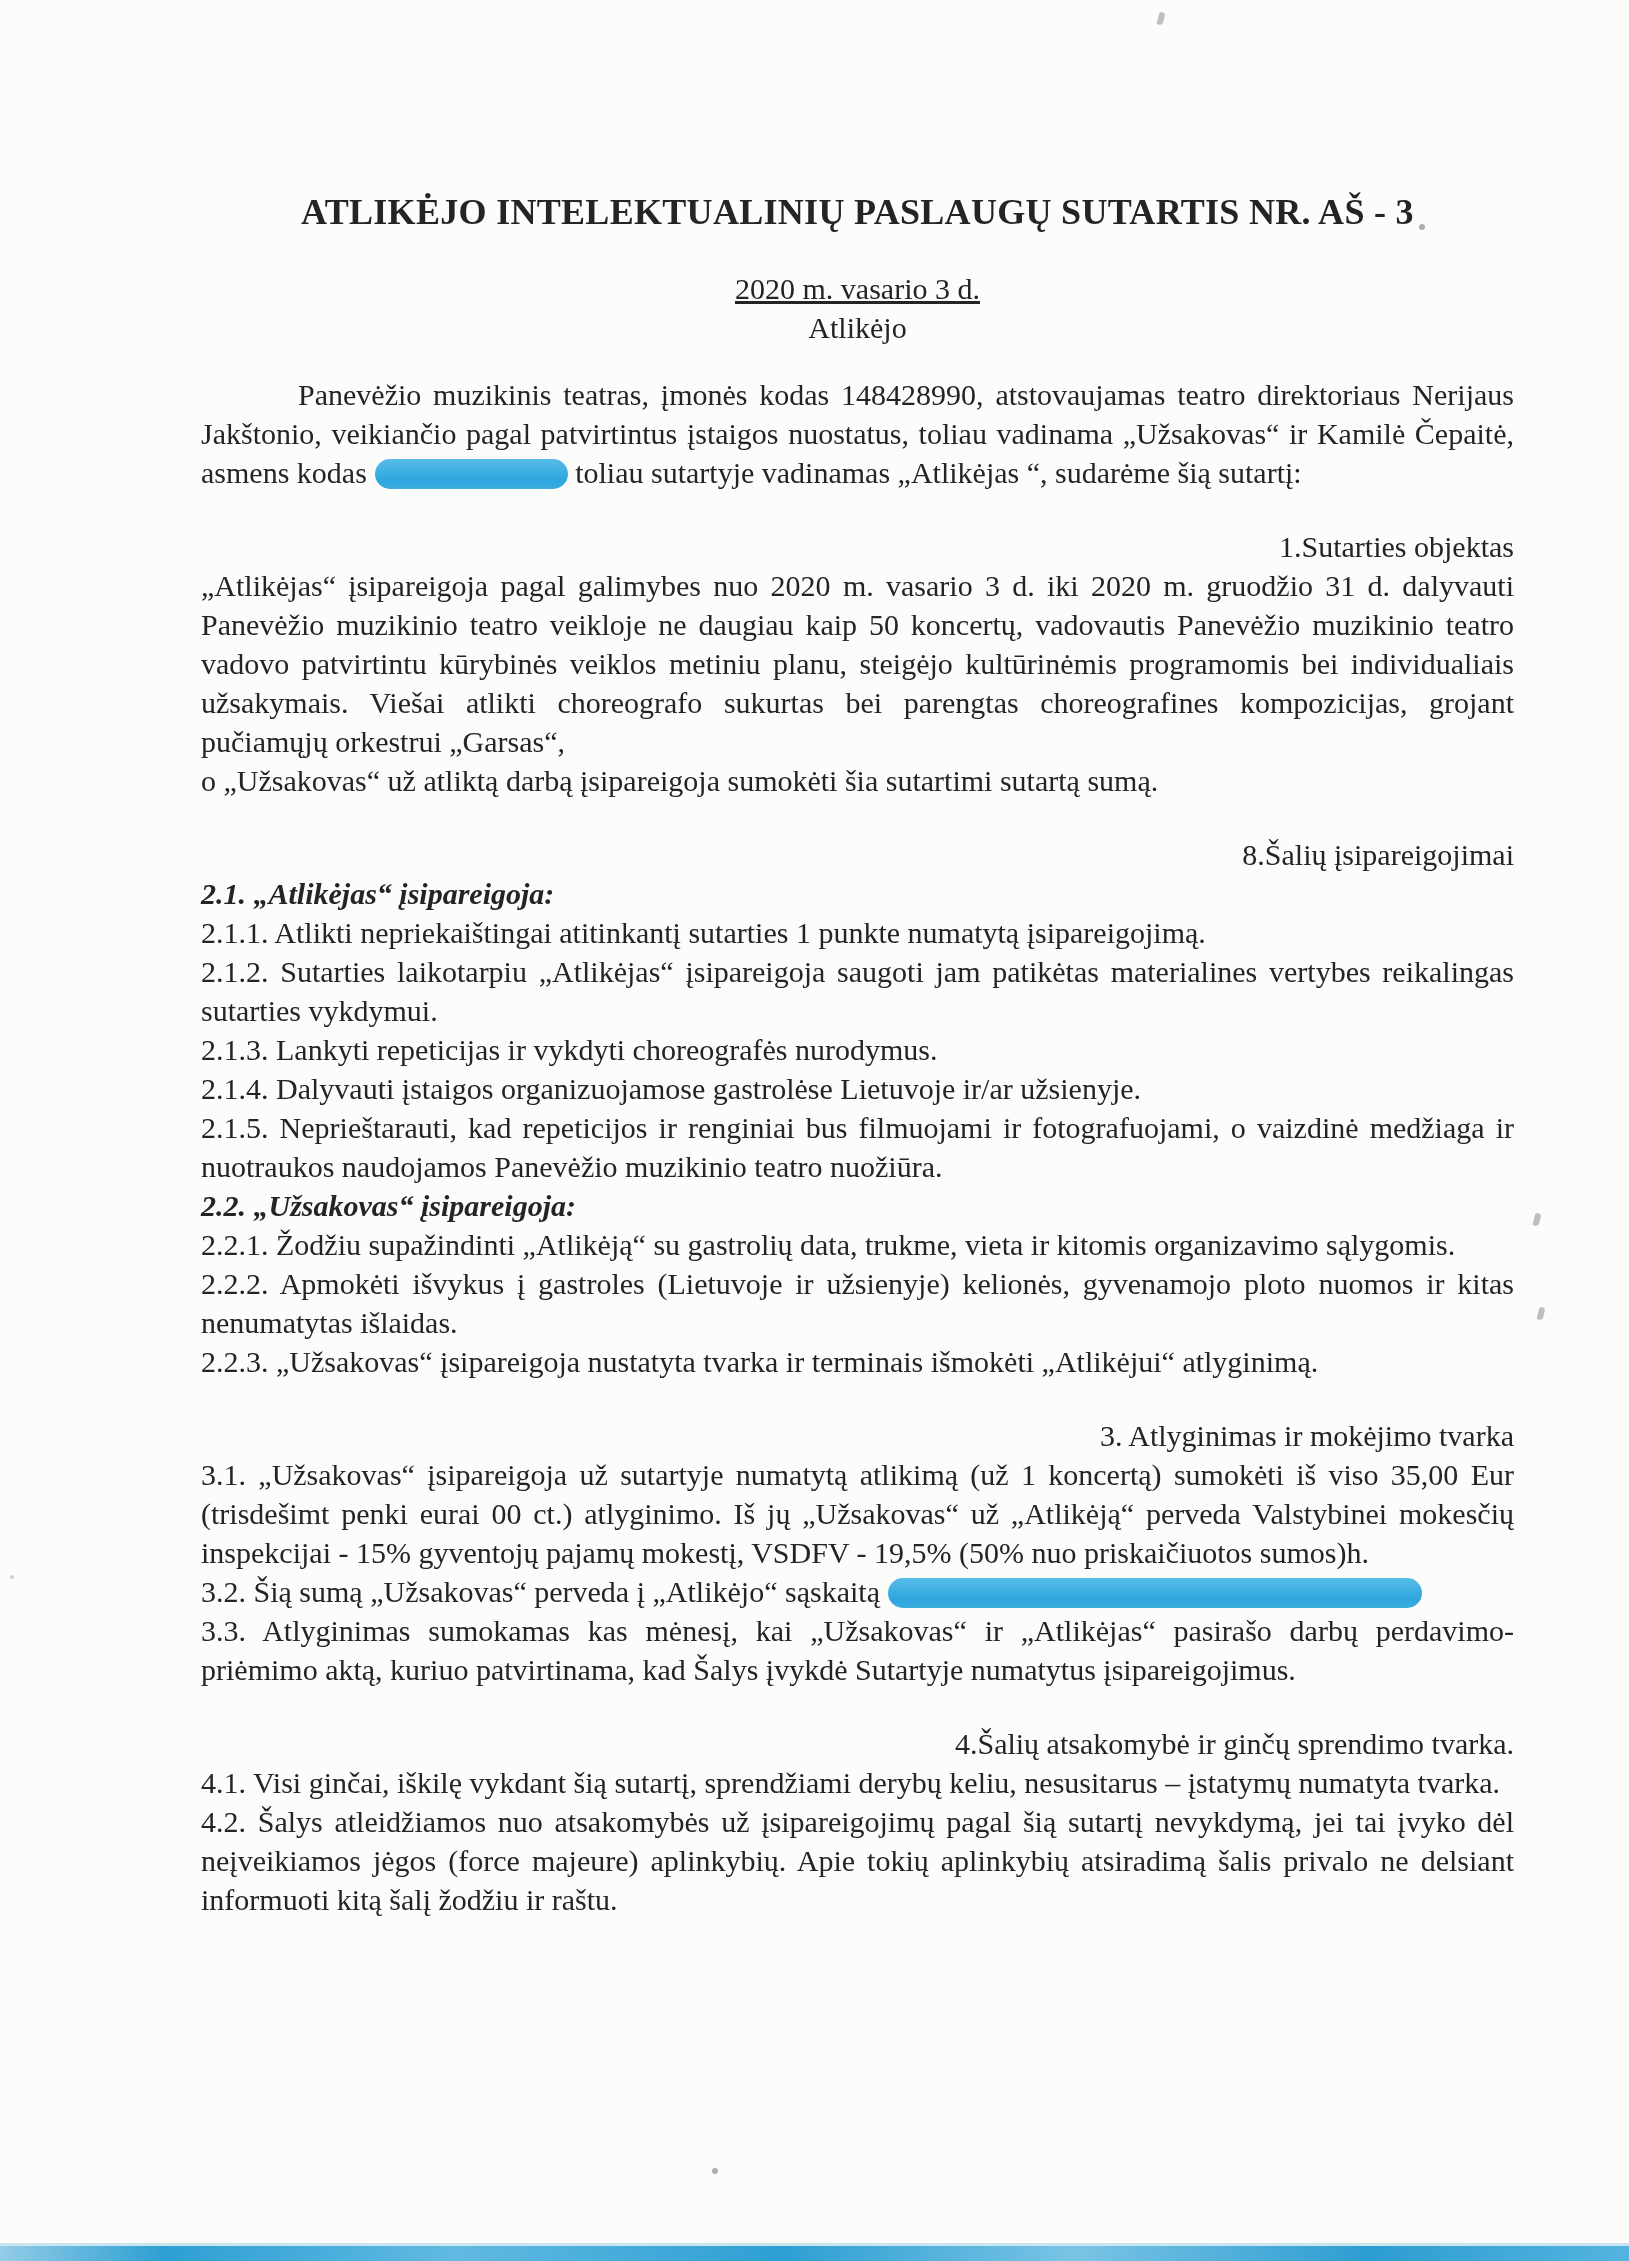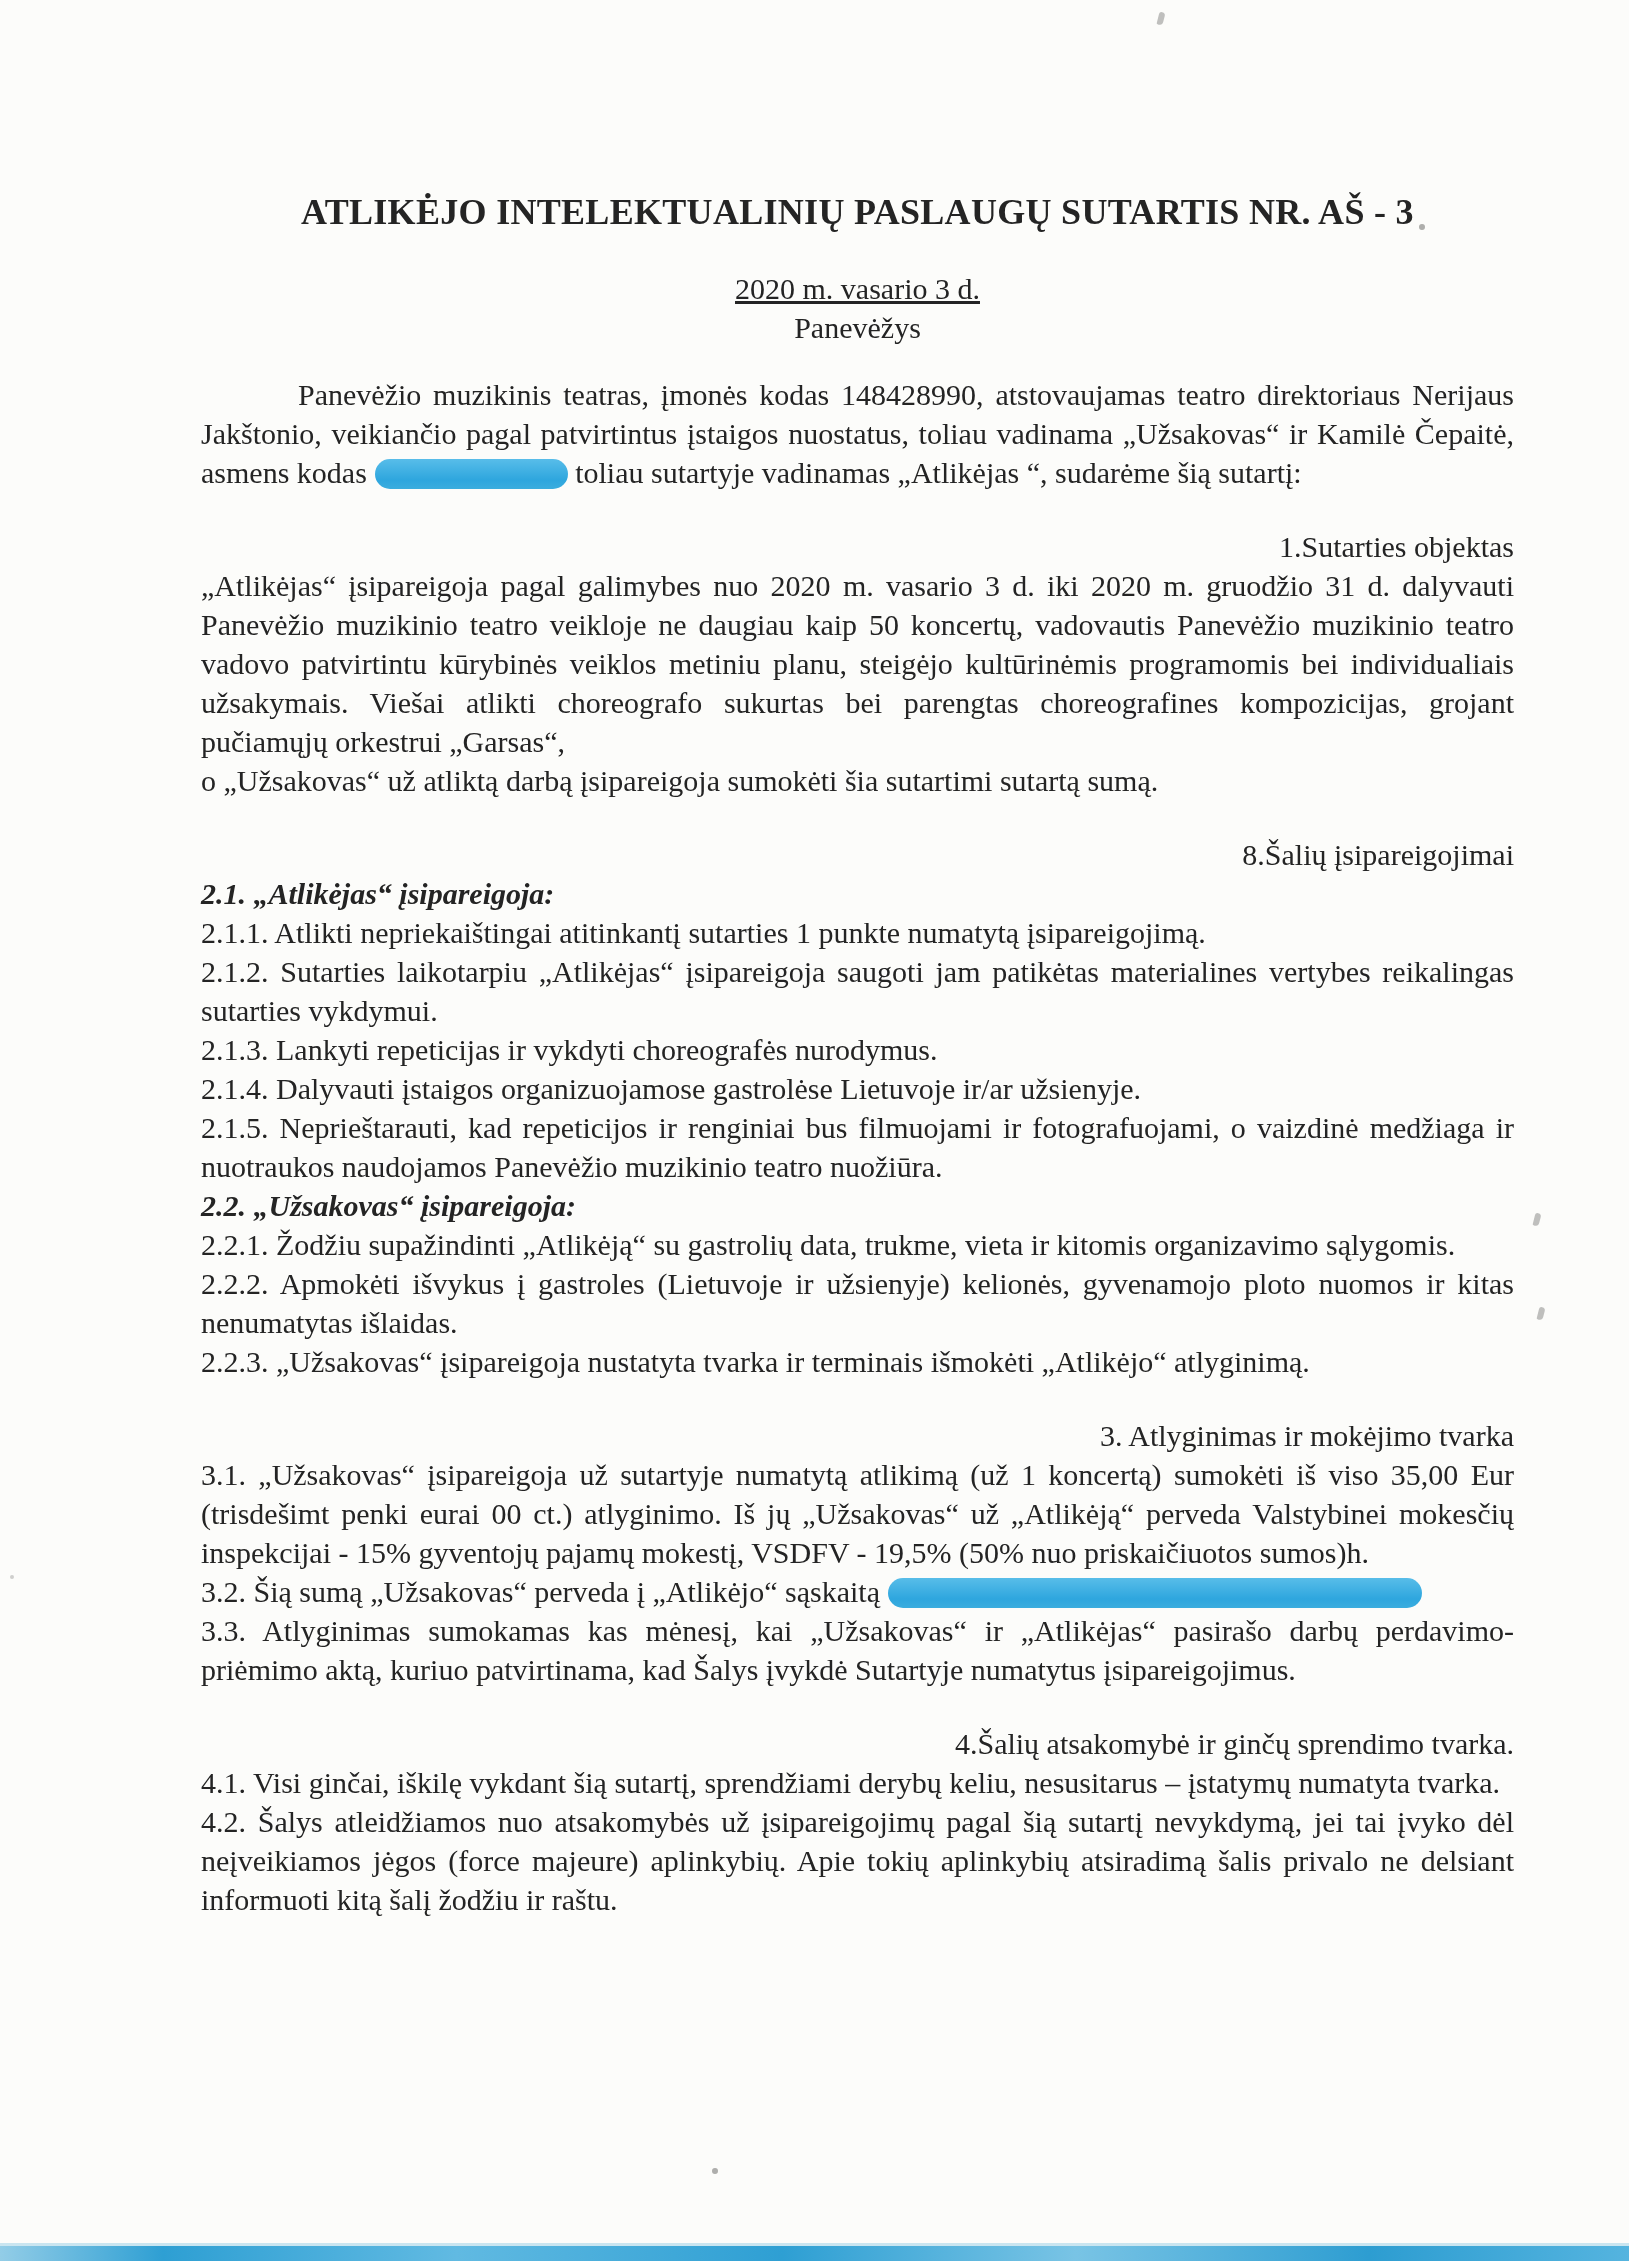--- a/index.html
+++ b/index.html
@@ -98,39 +98,39 @@
   }
 </style>
 </head>
 <body>
 
 <div class="page">
 
   <h1 class="title">ATLIKĖJO INTELEKTUALINIŲ PASLAUGŲ SUTARTIS NR. AŠ - 3</h1>
 
   <p class="centerline date-line">2020 m. vasario 3 d.</p>
-  <p class="centerline city-line">Panevėžys</p>
+  <p class="centerline city-line">Atlikėjo</p>
 
   <p class="para intro-para"><span>Panevėžio muzikinis teatras, įmonės kodas 148428990, atstovaujamas teatro direktoriaus Nerijaus Jakštonio, veikiančio pagal patvirtintus įstaigos nuostatus, toliau vadinama „Užsakovas“ ir Kamilė Čepaitė, asmens kodas</span><span class="redaction redaction-code"></span><span>toliau sutartyje vadinamas „Atlikėjas “, sudarėme šią sutartį:</span></p>
 
   <p class="section-heading">1.Sutarties objektas</p>
   <p class="para">„Atlikėjas“ įsipareigoja pagal galimybes nuo 2020 m. vasario 3 d. iki 2020 m. gruodžio 31 d. dalyvauti Panevėžio muzikinio teatro veikloje ne daugiau kaip 50 koncertų, vadovautis Panevėžio muzikinio teatro vadovo patvirtintu kūrybinės veiklos metiniu planu, steigėjo kultūrinėmis programomis bei individualiais užsakymais. Viešai atlikti choreografo sukurtas bei parengtas choreografines kompozicijas, grojant pučiamųjų orkestrui „Garsas“,</p>
   <p class="para">o „Užsakovas“ už atliktą darbą įsipareigoja sumokėti šia sutartimi sutartą sumą.</p>
 
   <p class="section-heading">8.Šalių įsipareigojimai</p>
   <p class="para bold-line">2.1. „Atlikėjas“ įsipareigoja:</p>
   <p class="para">2.1.1. Atlikti nepriekaištingai atitinkantį sutarties 1 punkte numatytą įsipareigojimą.</p>
   <p class="para">2.1.2. Sutarties laikotarpiu „Atlikėjas“ įsipareigoja saugoti jam patikėtas materialines vertybes reikalingas sutarties vykdymui.</p>
   <p class="para">2.1.3. Lankyti repeticijas ir vykdyti choreografės nurodymus.</p>
   <p class="para">2.1.4. Dalyvauti įstaigos organizuojamose gastrolėse Lietuvoje ir/ar užsienyje.</p>
   <p class="para">2.1.5. Neprieštarauti, kad repeticijos ir renginiai bus filmuojami ir fotografuojami, o vaizdinė medžiaga ir nuotraukos naudojamos Panevėžio muzikinio teatro nuožiūra.</p>
   <p class="para bold-line">2.2. „Užsakovas“ įsipareigoja:</p>
   <p class="para">2.2.1. Žodžiu supažindinti „Atlikėją“ su gastrolių data, trukme, vieta ir kitomis organizavimo sąlygomis.</p>
   <p class="para">2.2.2. Apmokėti išvykus į gastroles (Lietuvoje ir užsienyje) kelionės, gyvenamojo ploto nuomos ir kitas nenumatytas išlaidas.</p>
-  <p class="para">2.2.3. „Užsakovas“ įsipareigoja nustatyta tvarka ir terminais išmokėti „Atlikėjo“ atlyginimą.</p>
+  <p class="para">2.2.3. „Užsakovas“ įsipareigoja nustatyta tvarka ir terminais išmokėti „Atlikėjui“ atlyginimą.</p>
 
   <p class="section-heading">3. Atlyginimas ir mokėjimo tvarka</p>
   <p class="para">3.1. „Užsakovas“ įsipareigoja už sutartyje numatytą atlikimą (už 1 koncertą) sumokėti iš viso 35,00 Eur (trisdešimt penki eurai 00 ct.) atlyginimo. Iš jų „Užsakovas“ už „Atlikėją“ perveda Valstybinei mokesčių inspekcijai - 15% gyventojų pajamų mokestį, VSDFV - 19,5% (50% nuo priskaičiuotos sumos)h.</p>
   <p class="para"><span>3.2. Šią sumą „Užsakovas“ perveda į „Atlikėjo“ sąskaitą</span><span class="redaction redaction-account"></span></p>
   <p class="para">3.3. Atlyginimas sumokamas kas mėnesį, kai „Užsakovas“ ir „Atlikėjas“ pasirašo darbų perdavimo-priėmimo aktą, kuriuo patvirtinama, kad Šalys įvykdė Sutartyje numatytus įsipareigojimus.</p>
 
   <p class="section-heading">4.Šalių atsakomybė ir ginčų sprendimo tvarka.</p>
   <p class="para">4.1. Visi ginčai, iškilę vykdant šią sutartį, sprendžiami derybų keliu, nesusitarus – įstatymų numatyta tvarka.</p>
   <p class="para">4.2. Šalys atleidžiamos nuo atsakomybės už įsipareigojimų pagal šią sutartį nevykdymą, jei tai įvyko dėl neįveikiamos jėgos (force majeure) aplinkybių. Apie tokių aplinkybių atsiradimą šalis privalo ne delsiant informuoti kitą šalį žodžiu ir raštu.</p>
 

